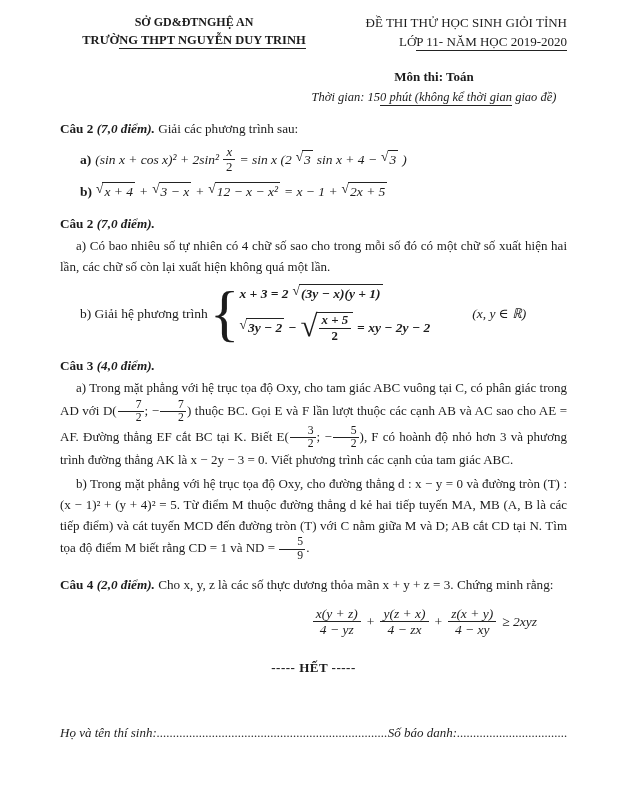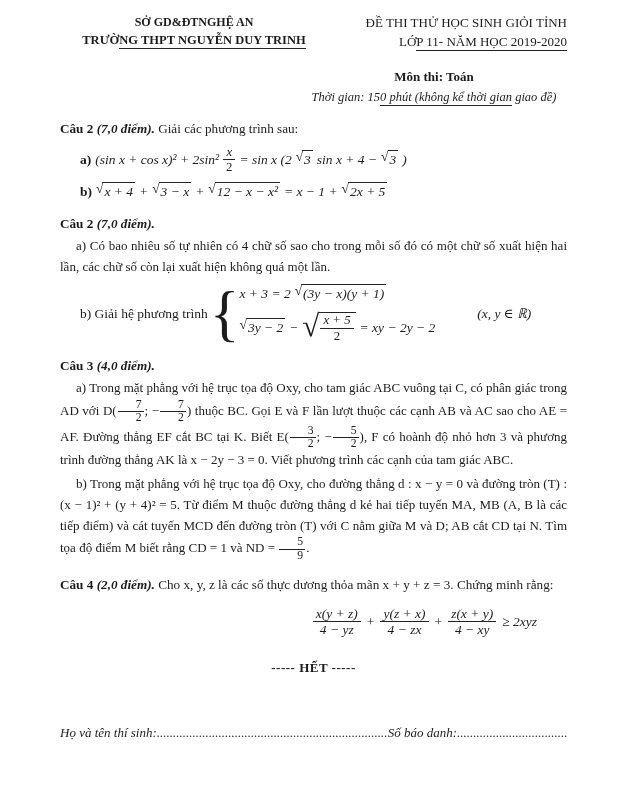--- a/index.html
+++ b/index.html
@@ -37,21 +37,21 @@
   .sqrt{display:inline-flex;align-items:flex-start;}
   .sqrt::before{content:"√";font-style:normal;line-height:1.05;margin-right:-1px;}
   .sqrt .rad{border-top:1px solid #222;padding:0 2px;line-height:1.3;}
   .sqrt.tall::before{font-size:2.3em;line-height:0.9;font-weight:300;}
   
   .sys-row{display:flex;align-items:center;margin:6px 0 6px 20px;font-size:13.5px;}
   .b-label{font-style:normal;margin-right:2px;}
   .system{display:inline-flex;align-items:center;}
   .brace{font-size:62px;line-height:0.8;font-weight:300;font-style:normal;}
   .sys-col{display:inline-flex;flex-direction:column;gap:9px;}
-  .sys-line{display:flex;align-items:center;gap:4px;}
+  .sys-line{display:flex;align-items:center;gap:4px;font-weight:bold;}
   .domain{margin-left:42px;}
   
   p.body{margin:3px 0;text-align:justify;line-height:1.6;}
   .indent{text-indent:16px;}
   
   .disp{display:flex;justify-content:flex-end;align-items:center;gap:6px;margin:12px 30px 4px 0;font-size:13.5px;}
   .disp .frac{font-size:1em;}
   
   .het{text-align:center;font-weight:bold;margin-top:22px;letter-spacing:0.5px;}
   .sign-row{display:flex;margin-top:46px;font-style:italic;font-size:13px;white-space:nowrap;}

